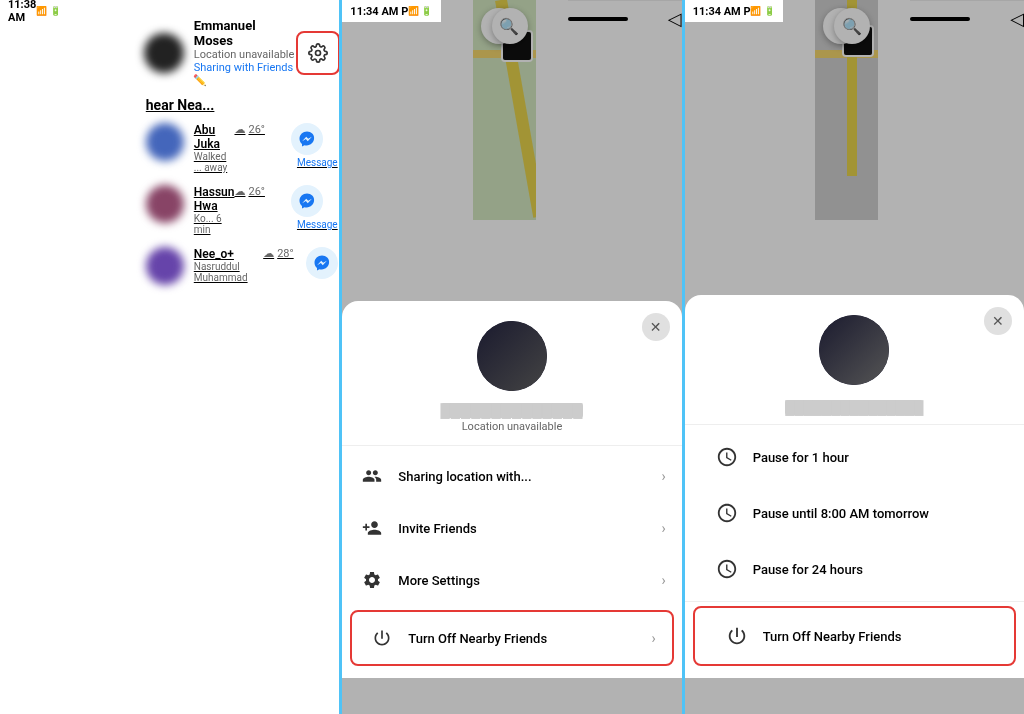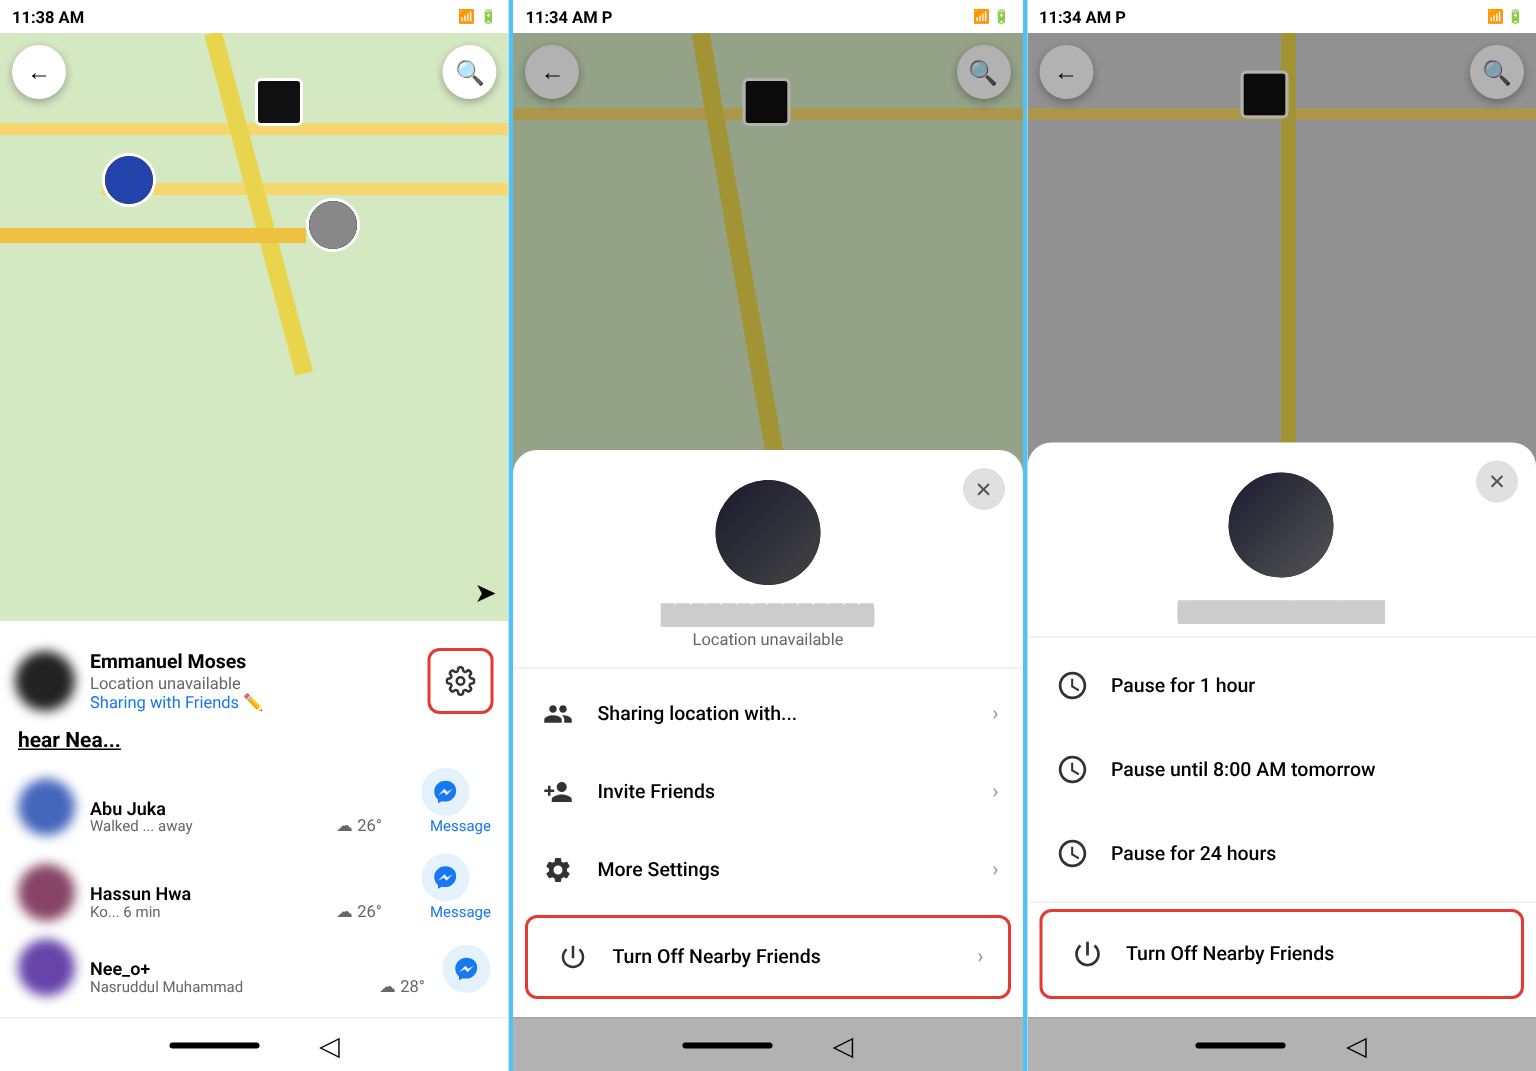--- a/index.html
+++ b/index.html
@@ -9,24 +9,25 @@
       display: flex;
       font-family: -apple-system, BlinkMacSystemFont, 'Segoe UI', Roboto, sans-serif;
       overflow: hidden;
       background: #fff;
     }
 
     
     .phone-panel {
       flex: 1;
       display: flex;
-      flex-direction: column;
+      flex-direction: row;
       position: relative;
       overflow: hidden;
       border-right: 3px solid #4fc3f7;
+      gap: 32px;
     }
     .phone-panel:last-child { border-right: none; }
 
     
     .status-bar {
       background: #fff;
       padding: 4px 8px;
       display: flex;
       justify-content: space-between;
       align-items: center;
@@ -118,22 +119,23 @@
     
     .nearby-title {
       font-size: 14px;
       font-weight: 700;
       padding: 4px 12px 4px;
       color: #000;
       text-decoration: underline;
     }
     .friend-item {
       display: flex;
-      align-items: flex-end;
+      align-items: flex-start;
       padding: 6px 12px;
+      text-decoration: underline;
     }
     .friend-avatar {
       width: 38px;
       height: 38px;
       border-radius: 50%;
       background: #666;
       margin-right: 10px;
       flex-shrink: 0;
       overflow: hidden;
     }
@@ -289,21 +291,21 @@
       color: #666;
       margin-top: 1px;
     }
     .modal-chevron {
       font-size: 14px;
       color: #999;
     }
     .pause-menu-item {
       display: flex;
       align-items: center;
-      padding: 14px 16px;
+      padding: 14px 28px;
       cursor: pointer;
     }
     .pause-menu-item.highlighted {
       border: 2px solid #e53935;
       margin: 4px 8px;
       border-radius: 8px;
     }
     .pause-icon {
       width: 28px;
       height: 28px;

